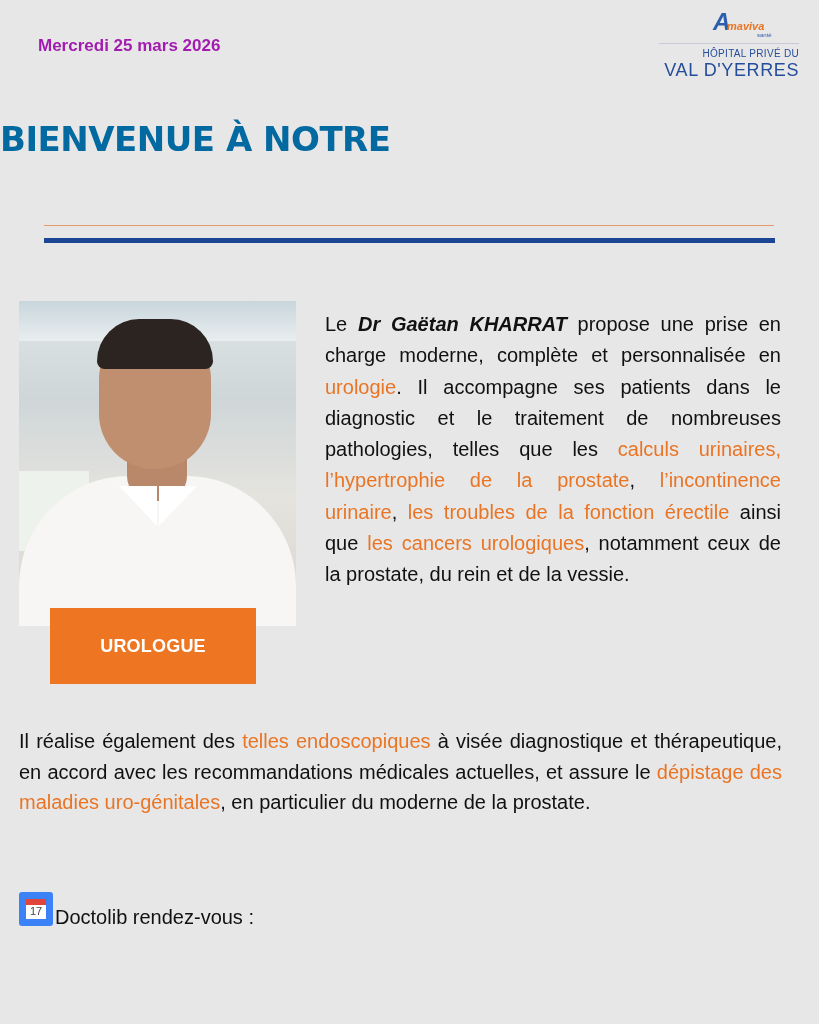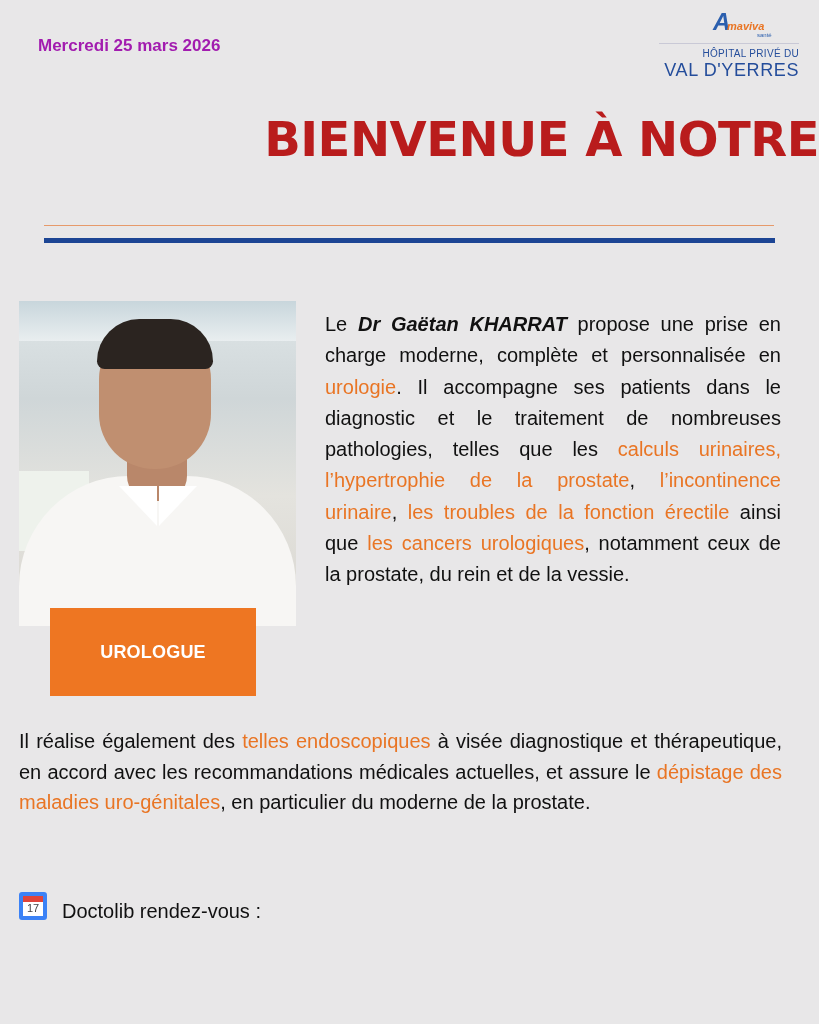--- a/index.html
+++ b/index.html
@@ -17,56 +17,56 @@
   .logo { position:absolute; right:20px; top:10px; width:150px; height:72px; }
   .logo-brand { position:absolute; right:16px; top:0; width:70px; height:30px; }
   .logo-a { position:absolute; left:0; top:-2px; font-size:24px; font-weight:bold; color:#2b5fae; font-style:italic; }
   .logo-word { position:absolute; left:14px; top:10px; font-size:11px; font-weight:bold; color:#e97524; font-style:italic; }
   .logo-sub { position:absolute; left:44px; top:22px; font-size:6px; color:#2b5fae; }
   .logo-line { position:absolute; left:10px; top:33px; width:140px; height:1px; background:#c9c9d6; }
   .logo-l1 { position:absolute; right:0; top:38px; font-size:10px; color:#244d9b; letter-spacing:0.3px; }
   .logo-l2 { position:absolute; right:0; top:50px; font-size:18px; color:#244d9b; letter-spacing:0.6px; }
   .title {
     position:absolute; left:0; width:819px; top:108px;
-    text-align:right; color:#b91c1c; font-weight:900;
-    font-size:48px; line-height:62px; letter-spacing:-0.5px;
+    text-align:left; color:#0369a1; font-weight:900;
+    font-size:34px; line-height:62px; letter-spacing:-0.5px;
     font-family:"DejaVu Sans", sans-serif;
   }
   .rule-thin { position:absolute; left:44px; top:225px; width:730px; height:1px; background:#e69a6b; }
   .rule-thick { position:absolute; left:44px; top:238px; width:731px; height:5px; background:#1c4594; }
   .photo {
     position:absolute; left:19px; top:301px; width:277px; height:325px;
     background:linear-gradient(180deg,#dfe6e8 0%,#cfd6d8 30%,#e4e3de 60%,#d8d6d0 100%);
     overflow:hidden;
   }
   .ph-ceiling { position:absolute; left:0; top:0; width:100%; height:40px; background:linear-gradient(180deg,#c8d6dc,#e9eef0); }
   .ph-window { position:absolute; left:0; top:170px; width:70px; height:80px; background:#eef2ec; }
   .ph-shirt { position:absolute; left:0; top:175px; width:277px; height:160px;
     background:#f7f6f4; border-radius:110px 110px 0 0; }
   .ph-neck { position:absolute; left:108px; top:150px; width:60px; height:50px; background:#b9876a; border-radius:0 0 25px 25px; }
   .ph-head { position:absolute; left:80px; top:28px; width:112px; height:140px; background:#c08f70; border-radius:50px 50px 55px 55px; }
   .ph-hair { position:absolute; left:78px; top:18px; width:116px; height:50px; background:#2b2420; border-radius:55px 55px 10px 10px; }
   .ph-collar-l { position:absolute; left:100px; top:185px; width:0; height:0; border-left:38px solid transparent; border-top:40px solid #ffffff; }
   .ph-collar-r { position:absolute; left:140px; top:185px; width:0; height:0; border-right:38px solid transparent; border-top:40px solid #ffffff; }
   .badge {
-    position:absolute; left:50px; top:608px; width:206px; height:88px;
+    position:absolute; left:50px; top:608px; width:206px; height:76px;
     background:#ee7622; color:#fff; font-weight:bold; font-size:18px;
     display:flex; align-items:center; justify-content:center; letter-spacing:0.2px;
   }
   .para {
     position:absolute; font-size:20px; line-height:31.3px; color:#111;
     text-align:justify;
   }
   .p1 { left:325px; top:309px; width:456px; }
   .p2 { left:19px; top:726px; width:763px; line-height:30.7px; }
   .p3 { left:19px; top:892px; width:763px; line-height:31px; }
   .hl { color:#e97524; }
   .cal {
-    display:inline-block; width:20px; height:20px; vertical-align:-2px; margin-right:15px;
-    background:#fff; border:4px solid #3b82f6; border-radius:3px; position:relative; overflow:hidden;
+    display:inline-block; width:20px; height:20px; vertical-align:-2px; margin-right:2px;
+    background:#fff; border:7px solid #3b82f6; border-radius:3px; position:relative; overflow:hidden;
   }
   .cal-top { position:absolute; left:0; top:0; width:100%; height:6px; background:#e0443a; }
   .cal-num { position:absolute; left:0; top:6px; width:100%; text-align:center; font-size:11px; line-height:13px; color:#444; }
 </style>
 </head>
 <body>
 
 <div class="date">Mercredi 25 mars 2026</div>
 
 <div class="logo">

